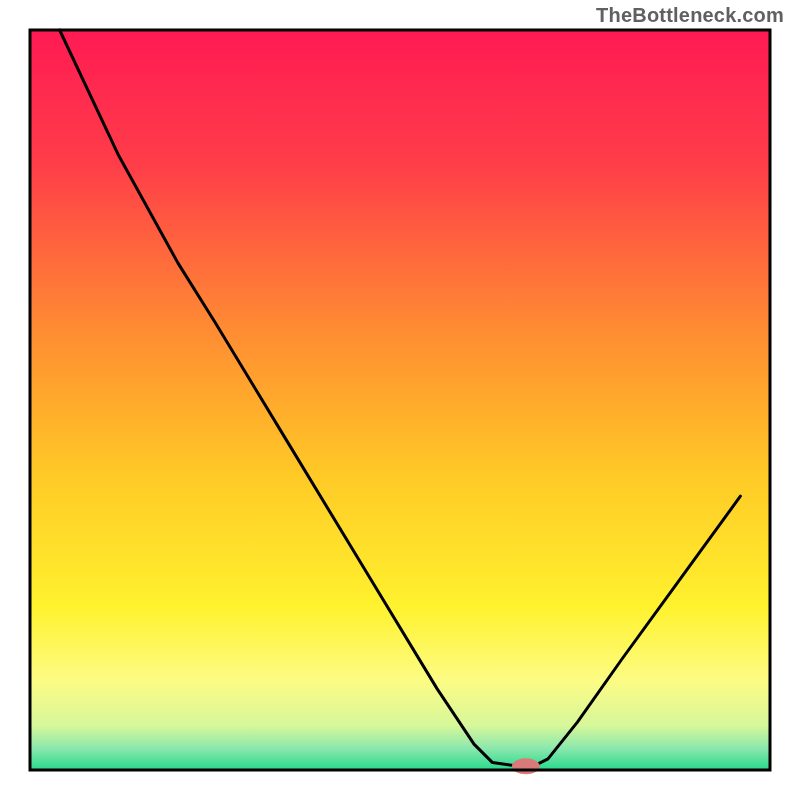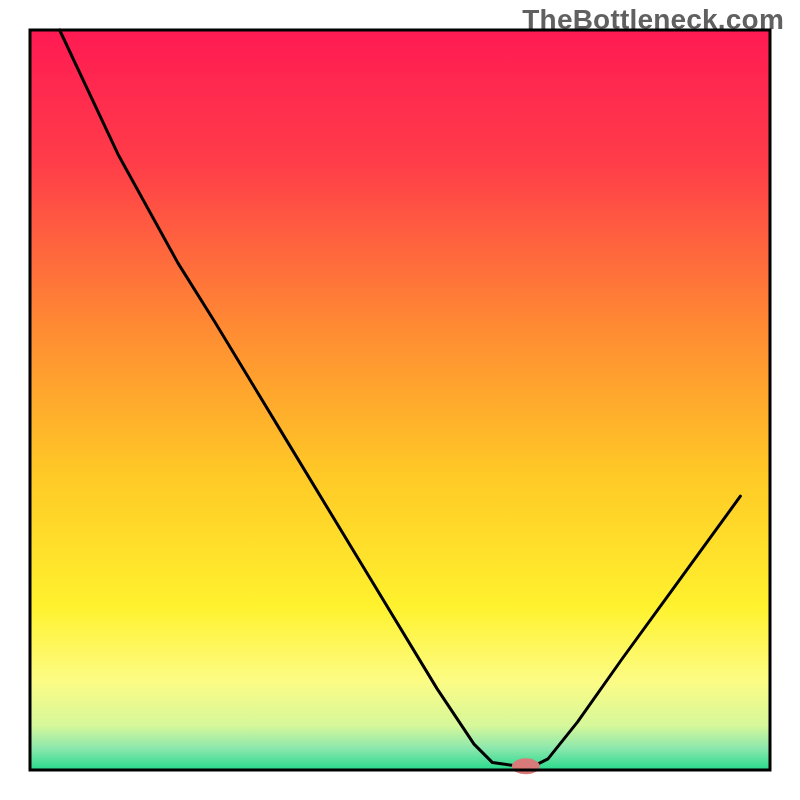--- a/index.html
+++ b/index.html
@@ -12,21 +12,21 @@
   }
   .container {
     position: relative;
     width: 800px;
     height: 800px;
   }
   .watermark {
     position: absolute;
     top: 4px;
     right: 16px;
-    font-size: 28px;
+    font-size: 20px;
     font-weight: 600;
     color: #606060;
     letter-spacing: 0.2px;
   }
   svg {
     position: absolute;
     top: 0;
     left: 0;
   }
 </style>

